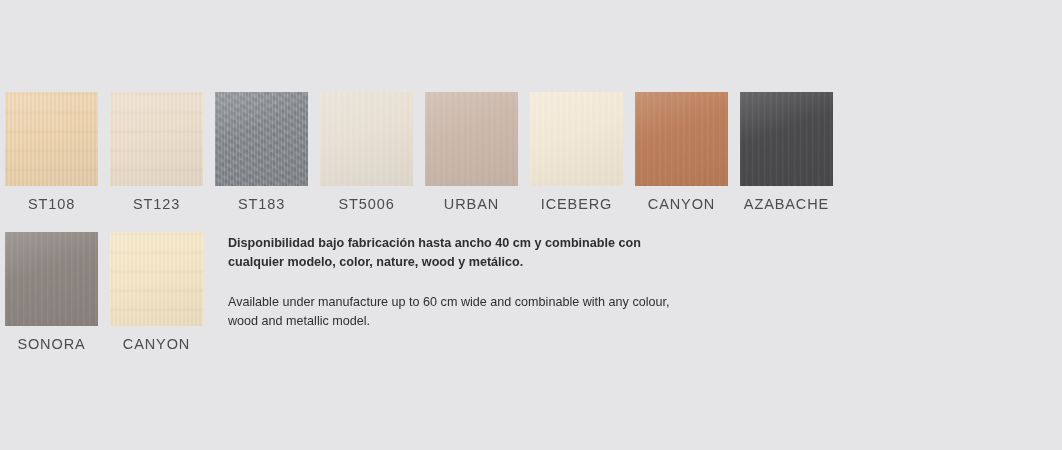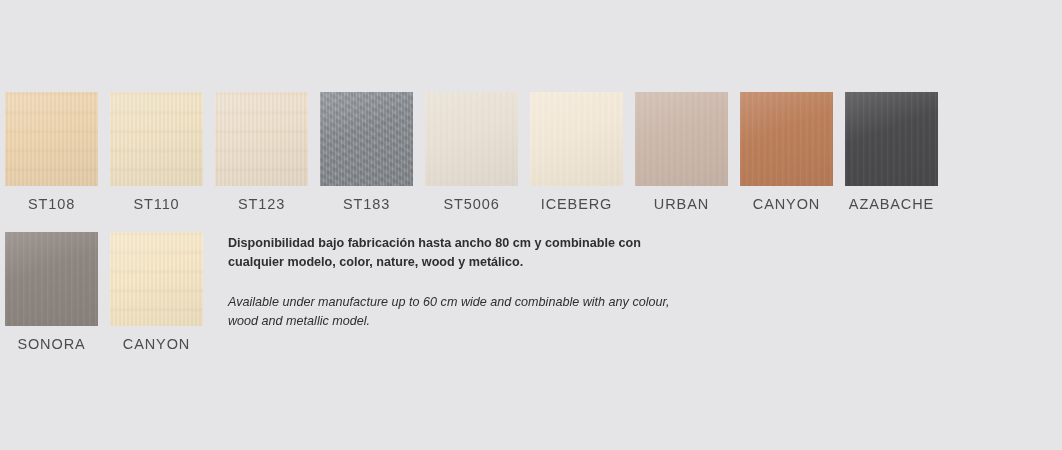--- a/index.html
+++ b/index.html
@@ -130,44 +130,36 @@
     font-weight: bold;
     line-height: 1.48;
     color: #2f2f31;
   }
   .note-en {
     margin: 22px 0 0 0;
     font-size: 12.6px;
     font-weight: normal;
     line-height: 1.48;
     color: #2f2f31;
-    font-style: italic;
   }
 </style>
 </head>
 <body style="background: rgb(229, 229, 231);">
 
 <div class="board">
 
   <div class="swatch-row" id="row-1">
       <div class="swatch-cell">
         <div class="swatch-chip tex-wood" style="background-color: rgb(237, 211, 175);">
           <span class="grain"></span>
           <span class="sheen"></span>
         </div>
         <div class="swatch-label">ST108</div>
       </div>
       <div class="swatch-cell">
-        <div class="swatch-chip tex-wood" style="background-color: rgb(240, 226, 196);">
-          <span class="grain"></span>
-          <span class="sheen"></span>
-        </div>
-        <div class="swatch-label">ST110</div>
-      </div>
-      <div class="swatch-cell">
         <div class="swatch-chip tex-wood" style="background-color: rgb(236, 223, 204);">
           <span class="grain"></span>
           <span class="sheen"></span>
         </div>
         <div class="swatch-label">ST123</div>
       </div>
       <div class="swatch-cell">
         <div class="swatch-chip tex-stone" style="background-color: rgb(139, 144, 149);">
           <span class="grain"></span>
           <span class="sheen"></span>
@@ -175,32 +167,32 @@
         <div class="swatch-label">ST183</div>
       </div>
       <div class="swatch-cell">
         <div class="swatch-chip tex-soft" style="background-color: rgb(233, 225, 213);">
           <span class="grain"></span>
           <span class="sheen"></span>
         </div>
         <div class="swatch-label">ST5006</div>
       </div>
       <div class="swatch-cell">
+        <div class="swatch-chip tex-soft" style="background-color: rgb(205, 185, 172);">
+          <span class="grain"></span>
+          <span class="sheen"></span>
+        </div>
+        <div class="swatch-label">URBAN</div>
+      </div>
+      <div class="swatch-cell">
         <div class="swatch-chip tex-soft" style="background-color: rgb(243, 233, 216);">
           <span class="grain"></span>
           <span class="sheen"></span>
         </div>
         <div class="swatch-label">ICEBERG</div>
-      </div>
-      <div class="swatch-cell">
-        <div class="swatch-chip tex-soft" style="background-color: rgb(205, 185, 172);">
-          <span class="grain"></span>
-          <span class="sheen"></span>
-        </div>
-        <div class="swatch-label">URBAN</div>
       </div>
       <div class="swatch-cell">
         <div class="swatch-chip tex-soft" style="background-color: rgb(188, 127, 90);">
           <span class="grain"></span>
           <span class="sheen"></span>
         </div>
         <div class="swatch-label">CANYON</div>
       </div>
       <div class="swatch-cell">
         <div class="swatch-chip tex-soft" style="background-color: rgb(75, 75, 77);">
@@ -221,17 +213,17 @@
       <div class="swatch-cell">
         <div class="swatch-chip tex-wood" style="background-color: rgb(245, 230, 198);">
           <span class="grain"></span>
           <span class="sheen"></span>
         </div>
         <div class="swatch-label">CANYON</div>
       </div>
     </div>
 
   <div id="note-block">
-    <p class="note-es">Disponibilidad bajo fabricación hasta ancho 80 cm y combinable con cualquier modelo, color, nature, wood y metálico.</p>
+    <p class="note-es">Disponibilidad bajo fabricación hasta ancho 40 cm y combinable con cualquier modelo, color, nature, wood y metálico.</p>
     <p class="note-en">Available under manufacture up to 60 cm wide and combinable with any colour, wood and metallic model.</p>
   </div>
 
 </div>
 
 </body></html>

